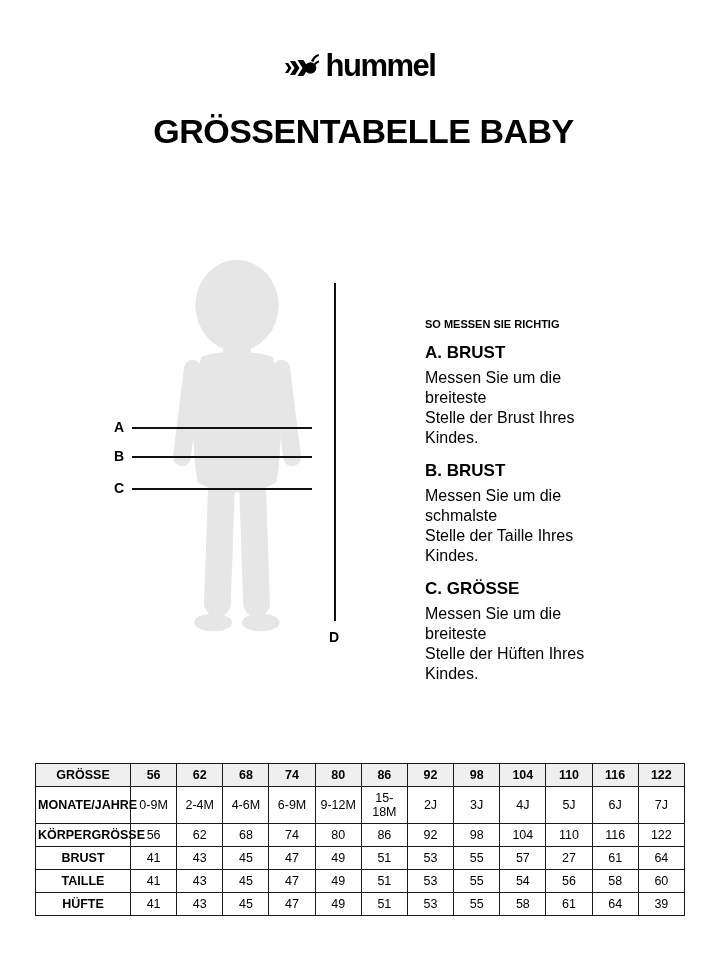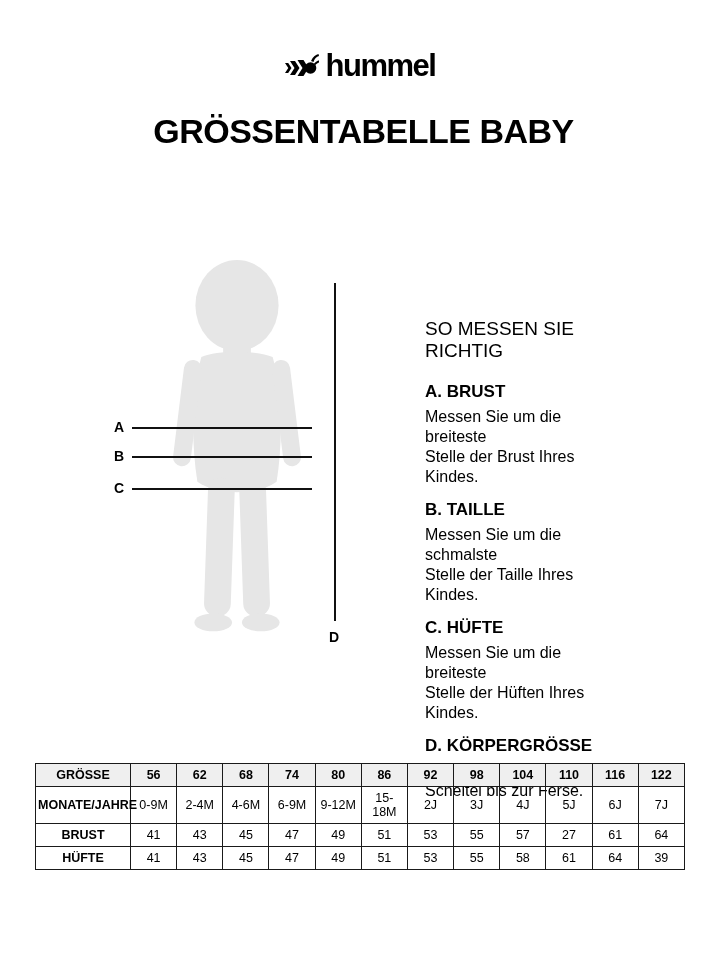--- a/index.html
+++ b/index.html
@@ -30,21 +30,21 @@
   
   .figure { position:absolute; left:155px; top:258px; width:165px; height:408px; }
 
   
   .mline { position:absolute; height:1.5px; background:#111; }
   .mline-v { position:absolute; width:1.5px; background:#111; }
   .mlabel { position:absolute; font-size:14px; font-weight:800; }
 
   
   .instructions { position:absolute; left:425px; top:318px; width:200px; }
-  .instr-heading { font-size:19px; font-weight:400; margin-bottom:20px; letter-spacing:0; }
+  .instr-heading { font-size:11px; font-weight:700; margin-bottom:13px; letter-spacing:0; }
   .instr-section { margin-bottom:13px; }
   .instr-title { font-size:17px; font-weight:800; margin-bottom:5px; }
   .instr-text { font-size:16px; line-height:20px; white-space:pre-line; }
 
   
   .size-table-wrap { position:absolute; left:35px; top:763px; width:650px; }
   table.size-table { width:100%; border-collapse:collapse; table-layout:fixed; }
   table.size-table td {
     border:1px solid #1a1a1a;
     text-align:center;
@@ -114,36 +114,31 @@
 <div class="instructions">
   <div class="instr-heading">SO MESSEN SIE RICHTIG</div>
 
   <div class="instr-section">
     <div class="instr-title">A. BRUST</div>
     <div class="instr-text">Messen Sie um die breiteste
 Stelle der Brust Ihres Kindes.</div>
   </div>
 
   <div class="instr-section">
-    <div class="instr-title">B. TAILLE</div>
+    <div class="instr-title">B. BRUST</div>
     <div class="instr-text">Messen Sie um die schmalste
 Stelle der Taille Ihres Kindes.</div>
   </div>
 
   <div class="instr-section">
-    <div class="instr-title">C. HÜFTE</div>
+    <div class="instr-title">C. GRÖSSE</div>
     <div class="instr-text">Messen Sie um die breiteste
 Stelle der Hüften Ihres Kindes.</div>
   </div>
 
-  <div class="instr-section">
-    <div class="instr-title">D. KÖRPERGRÖSSE</div>
-    <div class="instr-text">Messen Sie Ihr Kind vom
-Scheitel bis zur Ferse.</div>
-  </div>
 </div>
 
 <div class="size-table-wrap">
   <table class="size-table">
     <tbody>
         <tr class="head-row">
           <td class="row-label">GRÖSSE</td>
           <td>56</td>
           <td>62</td>
           <td>68</td>
@@ -166,35 +161,65 @@
           <td>9-12M</td>
           <td>15-18M</td>
           <td>2J</td>
           <td>3J</td>
           <td>4J</td>
           <td>5J</td>
           <td>6J</td>
           <td>7J</td>
         </tr>
         <tr>
+          <td class="row-label">KÖRPERGRÖSSE</td>
+          <td>56</td>
+          <td>62</td>
+          <td>68</td>
+          <td>74</td>
+          <td>80</td>
+          <td>86</td>
+          <td>92</td>
+          <td>98</td>
+          <td>104</td>
+          <td>110</td>
+          <td>116</td>
+          <td>122</td>
+        </tr>
+        <tr>
           <td class="row-label">BRUST</td>
           <td>41</td>
           <td>43</td>
           <td>45</td>
           <td>47</td>
           <td>49</td>
           <td>51</td>
           <td>53</td>
           <td>55</td>
           <td>57</td>
           <td>27</td>
           <td>61</td>
           <td>64</td>
         </tr>
         <tr>
+          <td class="row-label">TAILLE</td>
+          <td>41</td>
+          <td>43</td>
+          <td>45</td>
+          <td>47</td>
+          <td>49</td>
+          <td>51</td>
+          <td>53</td>
+          <td>55</td>
+          <td>54</td>
+          <td>56</td>
+          <td>58</td>
+          <td>60</td>
+        </tr>
+        <tr>
           <td class="row-label">HÜFTE</td>
           <td>41</td>
           <td>43</td>
           <td>45</td>
           <td>47</td>
           <td>49</td>
           <td>51</td>
           <td>53</td>
           <td>55</td>
           <td>58</td>

